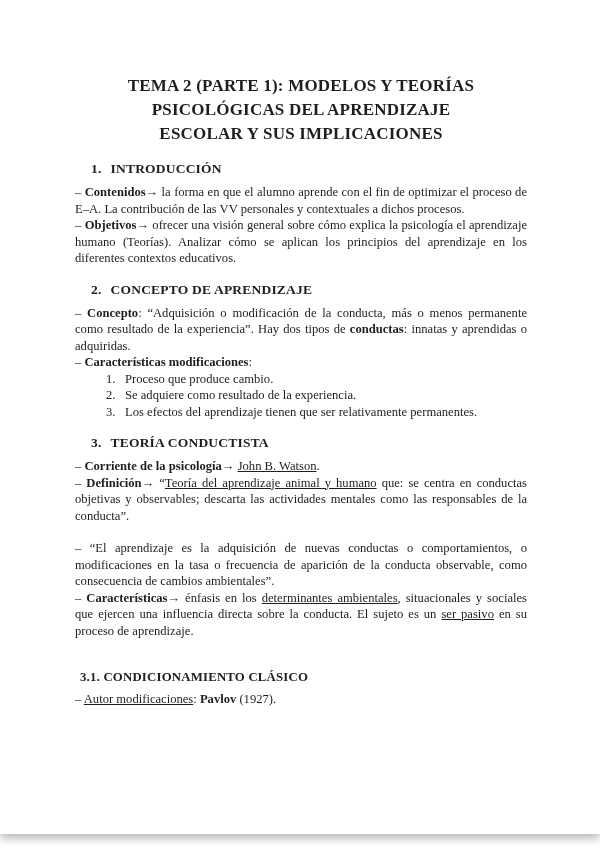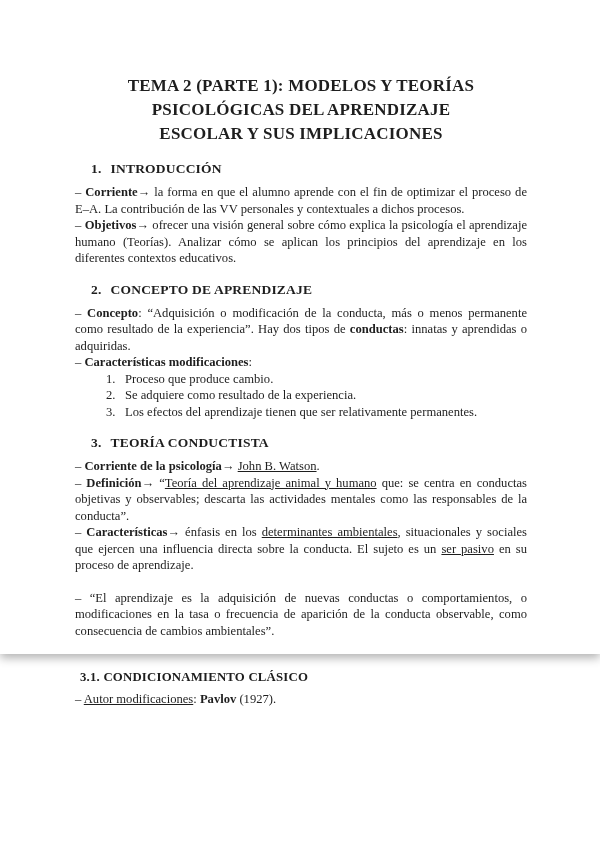--- a/index.html
+++ b/index.html
@@ -5,21 +5,21 @@
   * { margin: 0; padding: 0; box-sizing: border-box; }
   html, body {
     width: 600px;
     height: 848px;
     background: #ffffff;
     font-family: "Liberation Serif", "DejaVu Serif", serif;
     overflow: hidden;
   }
   .page {
     width: 600px;
-    height: 654px;
+    height: 834px;
     background: #ffffff;
     box-shadow: 0 4px 9px rgba(0,0,0,0.30);
     padding: 74px 73px 30px 75px;
     color: #1e1e1e;
   }
   .doc-title {
     text-align: center;
     font-weight: bold;
     font-size: 17px;
     line-height: 24px;
@@ -69,21 +69,21 @@
   <div class="doc-title">
       <div class="title-line">TEMA 2 (PARTE 1): MODELOS Y TEORÍAS</div>
       <div class="title-line">PSICOLÓGICAS DEL APRENDIZAJE</div>
       <div class="title-line">ESCOLAR Y SUS IMPLICACIONES</div>
     </div>
   <main>
       <div class="section-heading">
         <span class="sh-num">1.</span>
         <span class="sh-text">INTRODUCCIÓN</span>
       </div>
-      <p class="para"><span>– </span><span class="b">Corriente</span><span>→ la forma en que el alumno aprende con el fin de optimizar el proceso de E–A. La contribución de las VV personales y contextuales a dichos procesos.</span></p>
+      <p class="para"><span>– </span><span class="b">Contenidos</span><span>→ la forma en que el alumno aprende con el fin de optimizar el proceso de E–A. La contribución de las VV personales y contextuales a dichos procesos.</span></p>
       <p class="para"><span>– </span><span class="b">Objetivos</span><span>→ ofrecer una visión general sobre cómo explica la psicología el aprendizaje humano (Teorías). Analizar cómo se aplican los principios del aprendizaje en los diferentes contextos educativos.</span></p>
       <div class="section-heading">
         <span class="sh-num">2.</span>
         <span class="sh-text">CONCEPTO DE APRENDIZAJE</span>
       </div>
       <p class="para"><span>– </span><span class="b">Concepto</span><span>: “Adquisición o modificación de la conducta, más o menos permanente como resultado de la experiencia”. Hay dos tipos de </span><span class="b">conductas</span><span>: innatas y aprendidas o adquiridas.</span></p>
       <p class="para"><span>– </span><span class="b">Características modificaciones</span><span>:</span></p>
       <div class="list">
         <div class="list-item">
           <span class="li-num">1.</span>
@@ -97,18 +97,18 @@
           <span class="li-num">3.</span>
           <span class="li-text">Los efectos del aprendizaje tienen que ser relativamente permanentes.</span>
         </div>
       </div>
       <div class="section-heading">
         <span class="sh-num">3.</span>
         <span class="sh-text">TEORÍA CONDUCTISTA</span>
       </div>
       <p class="para"><span>– </span><span class="b">Corriente de la psicología</span><span>→ </span><span class="u">John B. Watson</span><span>.</span></p>
       <p class="para"><span>– </span><span class="b">Definición</span><span>→ “</span><span class="u">Teoría del aprendizaje animal y humano</span><span> que: se centra en conductas objetivas y observables; descarta las actividades mentales como las responsables de la conducta”.</span></p>
+      <p class="para spaced"><span>– “El aprendizaje es la adquisición de nuevas conductas o comportamientos, o modificaciones en la tasa o frecuencia de aparición de la conducta observable, como consecuencia de cambios ambientales”.</span></p>
       <p class="para"><span>– </span><span class="b">Características</span><span>→ énfasis en los </span><span class="u">determinantes ambientales</span><span>, situacionales y sociales que ejercen una influencia directa sobre la conducta. El sujeto es un </span><span class="u">ser pasivo</span><span> en su proceso de aprendizaje.</span></p>
-      <p class="para spaced"><span>– “El aprendizaje es la adquisición de nuevas conductas o comportamientos, o modificaciones en la tasa o frecuencia de aparición de la conducta observable, como consecuencia de cambios ambientales”.</span></p>
       <div class="sub-heading">3.1. CONDICIONAMIENTO CLÁSICO</div>
       <p class="para"><span>– </span><span class="u">Autor modificaciones</span><span>: </span><span class="b">Pavlov</span><span> (1927).</span></p>
     </main>
 </div>
 
 </body></html>

